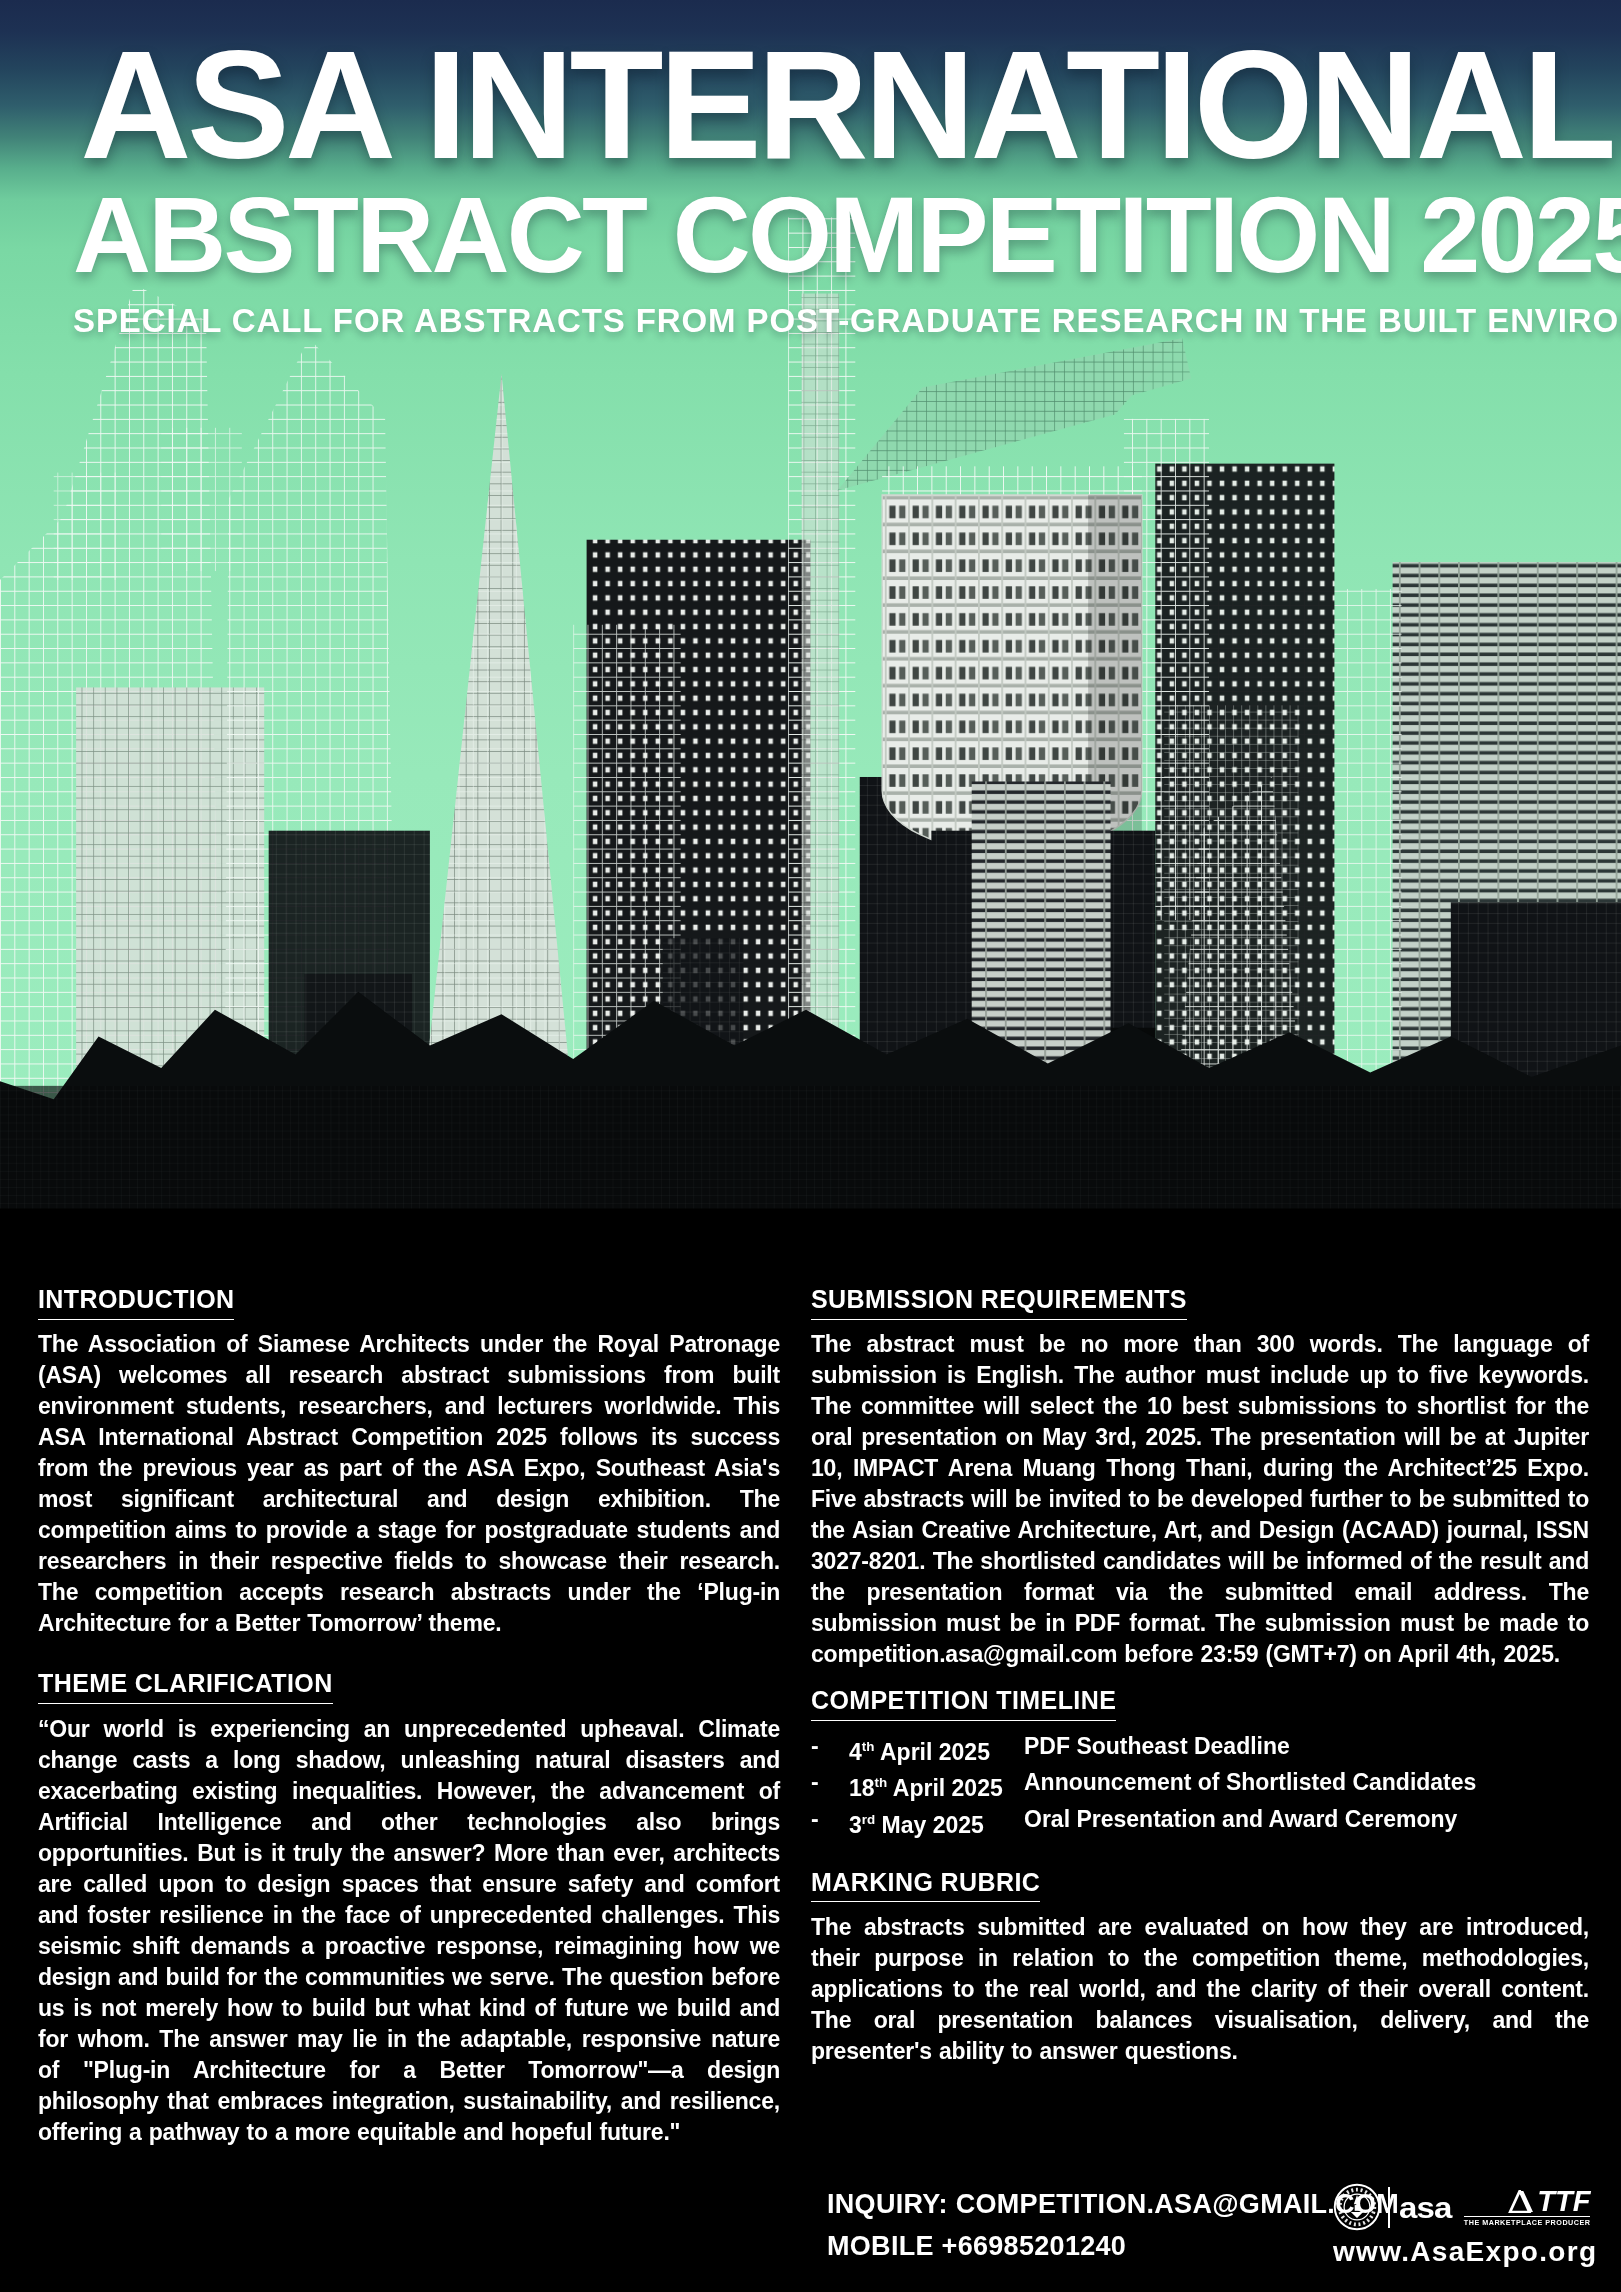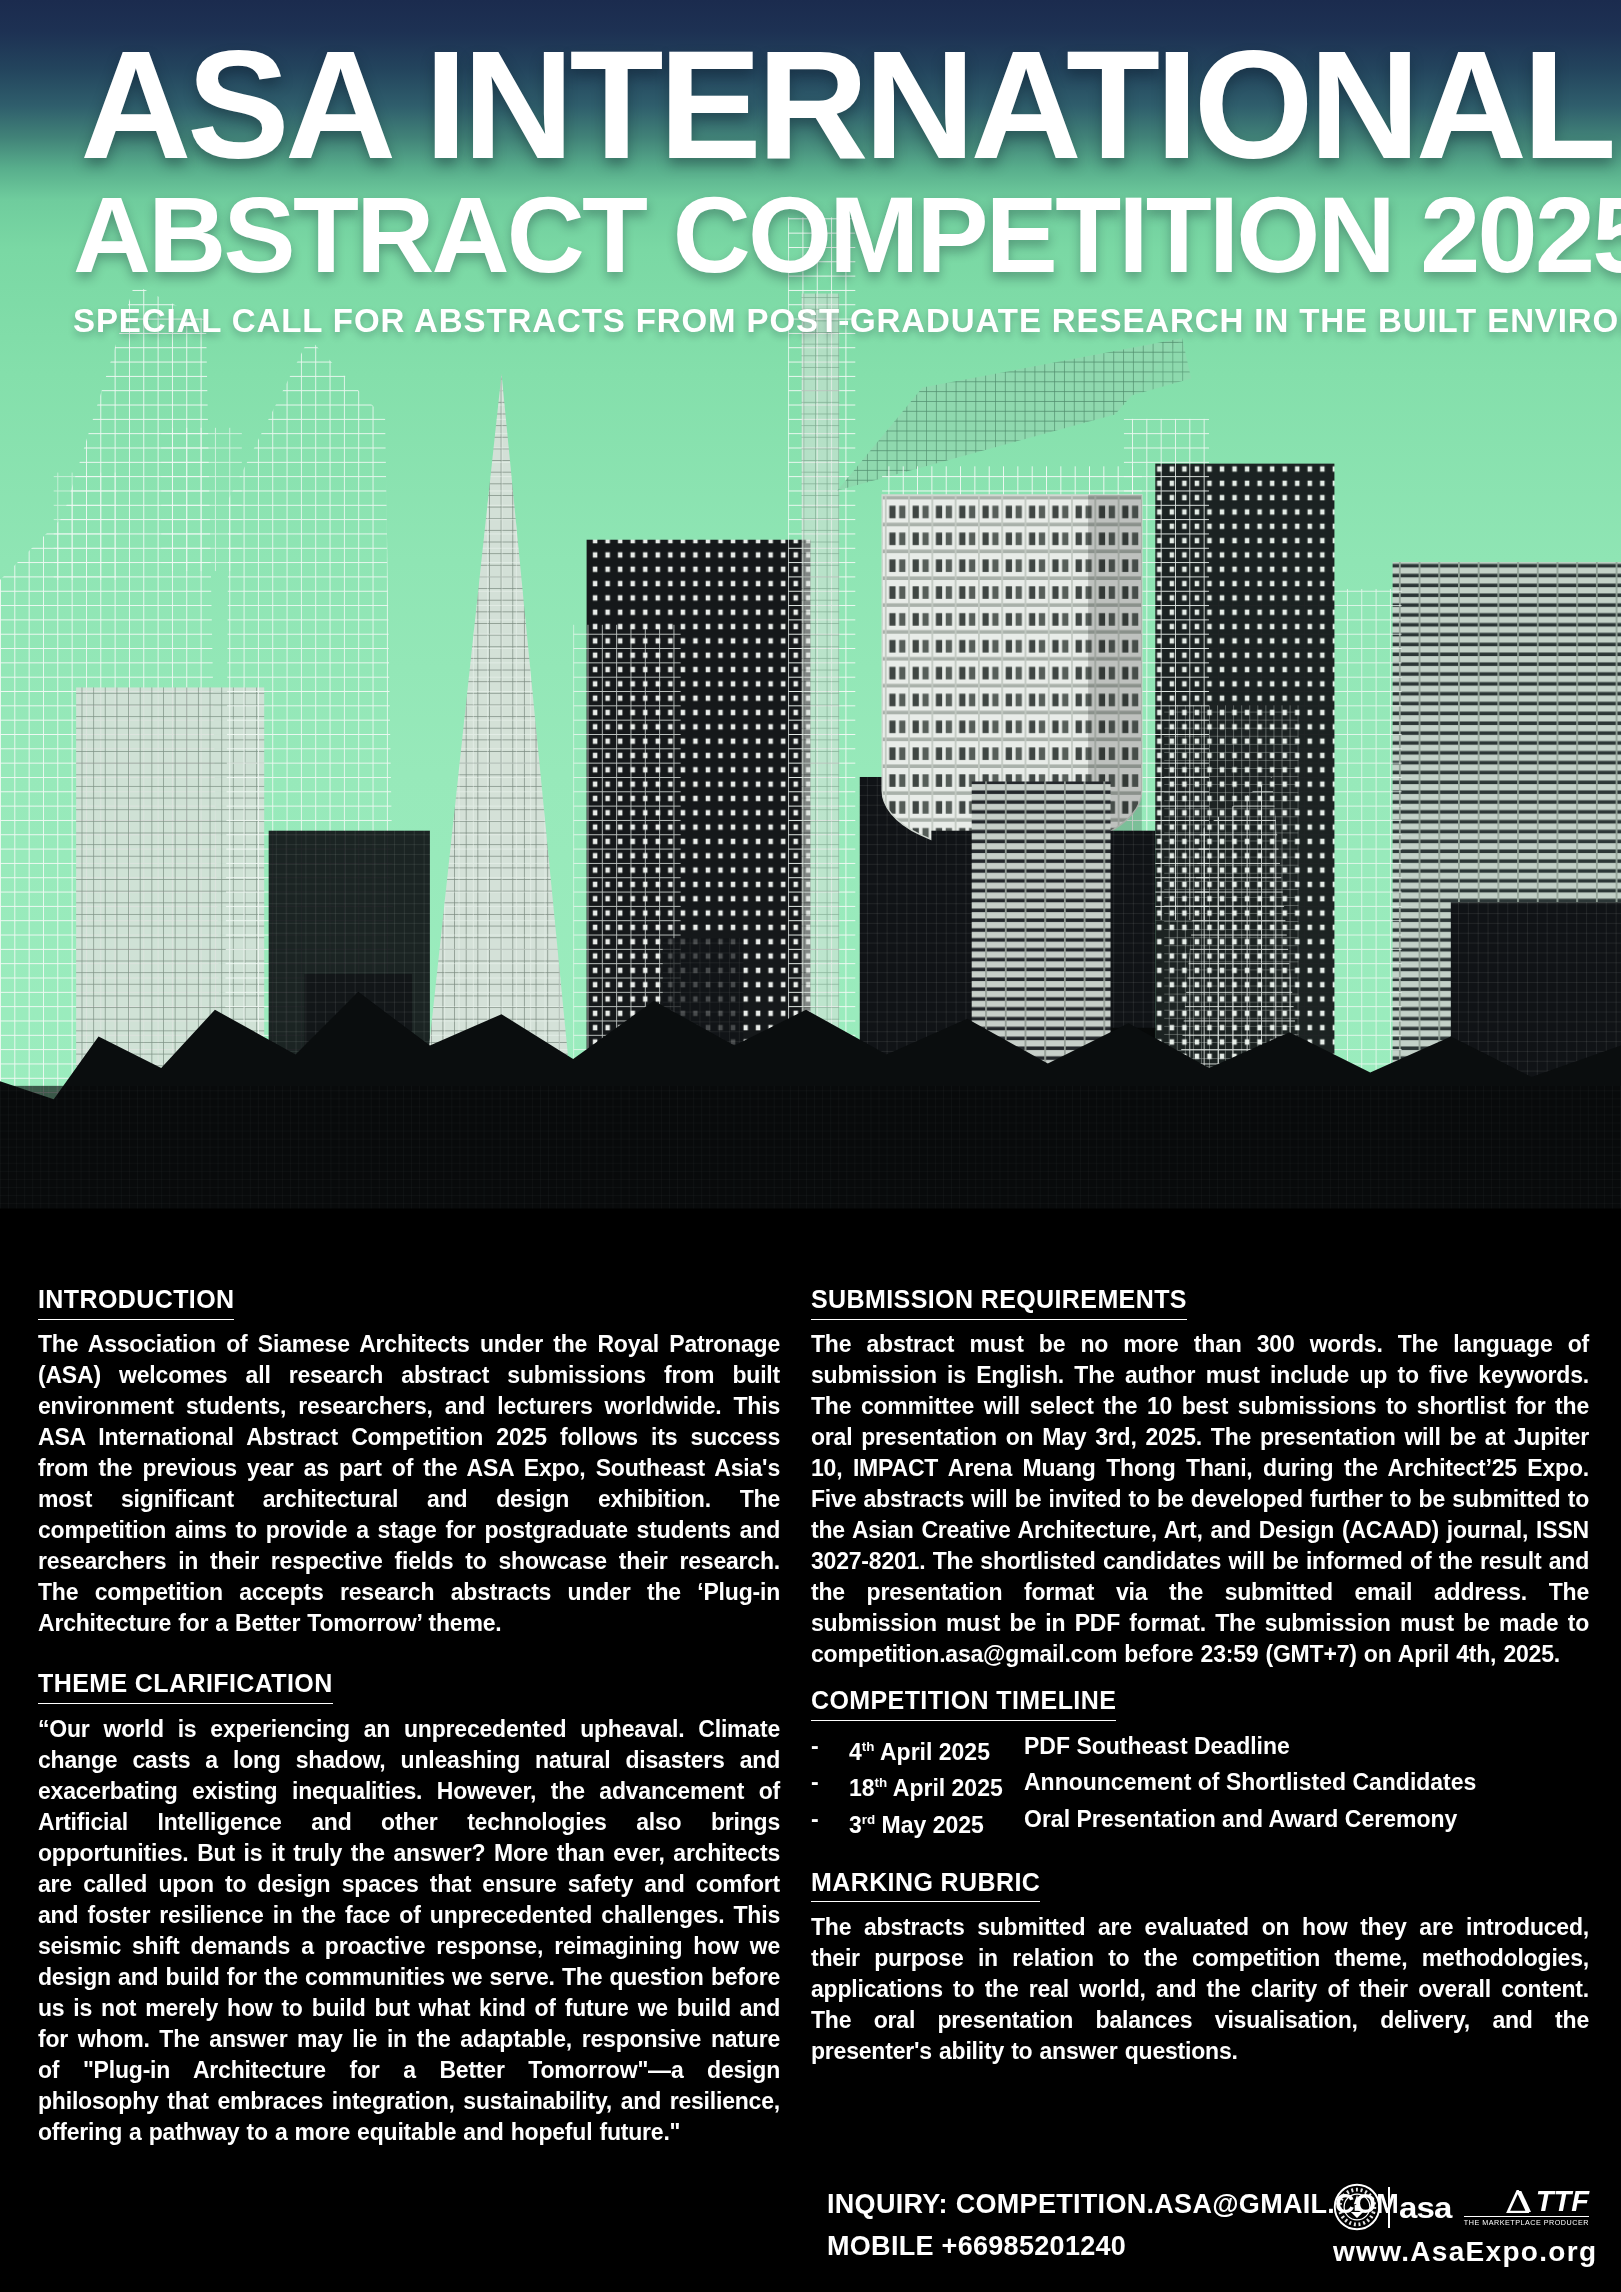--- a/index.html
+++ b/index.html
@@ -53,21 +53,21 @@
   .logo-row { display:flex; align-items:center; height:50px; }
   .seal { width:48px; height:48px; flex:0 0 48px; }
   .logo-divider { width:1.8px; height:41px; background:#fff; margin:0 9px 0 7.2px; }
   .asa-wordmark { font-size:33px; font-weight:700; letter-spacing:-0.9px; line-height:1;
       transform:scaleY(0.9); }
   .ttf { margin-left:12.5px; display:flex; flex-direction:column;align-items:flex-end; }
   .ttf-top { display:flex; align-items:center; }
   .ttf-tri { width:27px; height:23px; }
   .ttf-name { font-size:29px; font-weight:700; font-style:italic; letter-spacing:0; margin-left:2.7px;
       line-height:1; }
-  .ttf-tagline { font-size:7.2px; letter-spacing:0.5px; font-weight:400; margin-top:0;
+  .ttf-tagline { font-size:7.2px; letter-spacing:0.5px; font-weight:700; margin-top:0;
       border-top:1.3px solid #fff; padding-top:1.8px; white-space:nowrap; }
   .website { font-size:28px; font-weight:700; letter-spacing:1.3px; margin-top:3.6px;
       white-space:nowrap;text-align:center; }
 </style>
 </head>
 <body>
 
 <div class="poster">
 
   <header class="hero">

